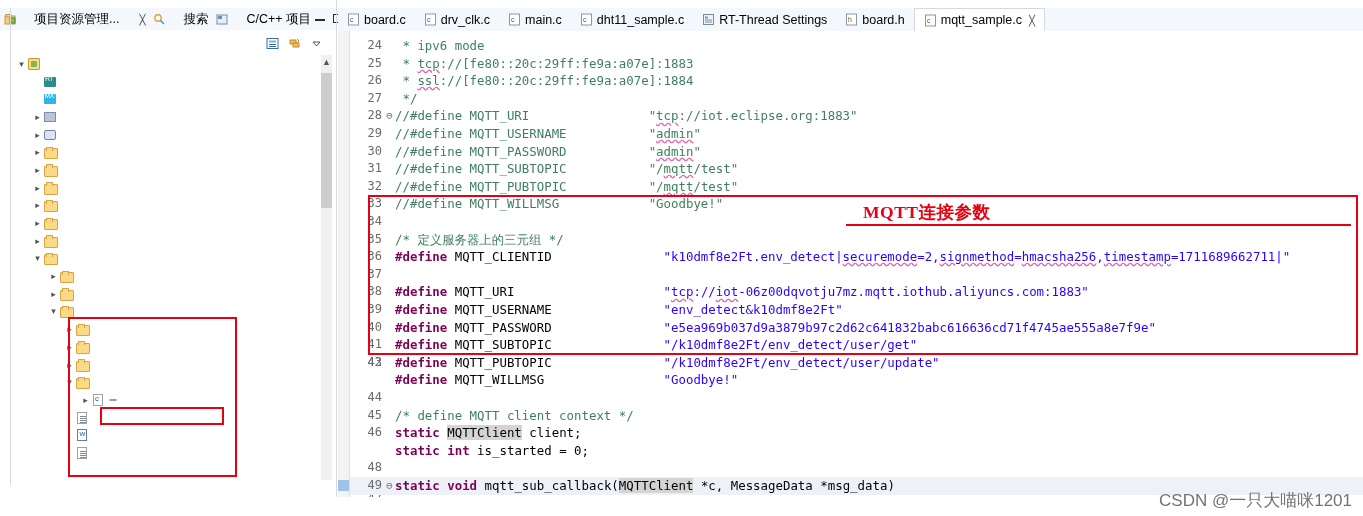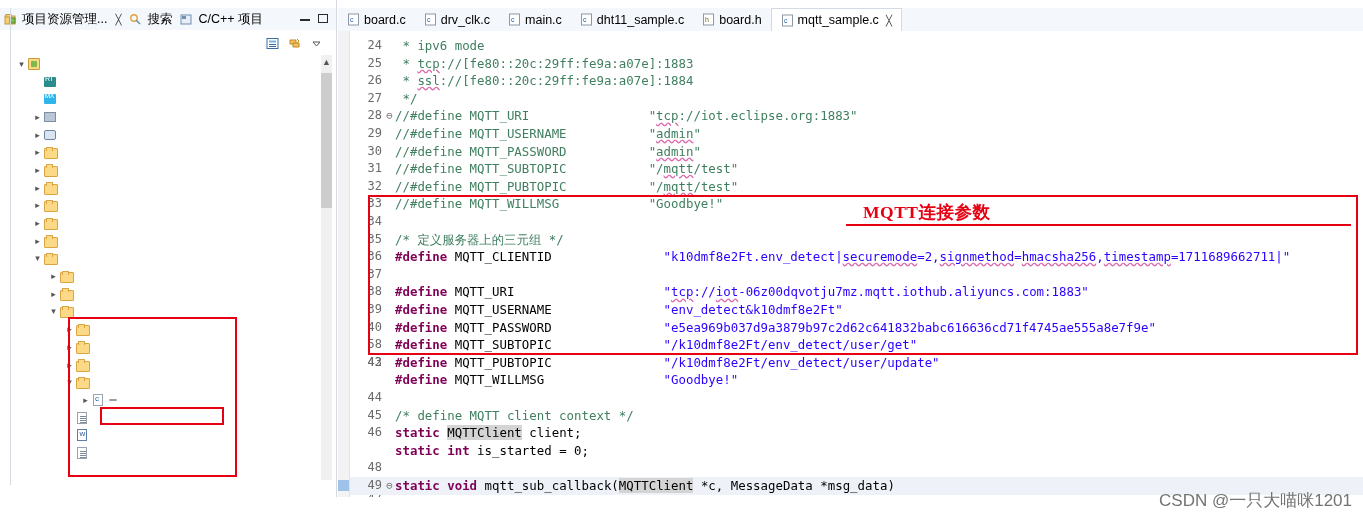--- a/index.html
+++ b/index.html
@@ -15,21 +15,21 @@
   
   #left-panel {
     position: absolute; left: 0; top: 0; width: 336px; height: 497px;
     background: #ffffff;
   }
   #left-tabbar {
     position: absolute; left: 0; top: 8px; width: 336px; height: 22px;
     display: flex; align-items: center; font-size: 12.5px; color: #000;
     background: #f4f7fb;
   }
-  .ltab { display: flex; align-items: center; gap: 5px; padding: 0 4px; white-space: nowrap; }
+  .ltab { display: flex; align-items: center; gap: 17px; padding: 0 4px; white-space: nowrap; }
   .ltab.active { font-weight: normal; }
   .close-x { font-size: 10px; color: #444; margin-left: 3px; }
   .minmax { margin-left: auto; display: flex; gap: 8px; padding-right: 8px; color: #333; font-size: 11px; }
   .minbtn { display:inline-block; width:10px; height:2px; background:#2b2b2b; margin-bottom:2px;}
   .maxbtn { display:inline-block; width:10px; height:9px; border:1.4px solid #2b2b2b;}
 
   #left-toolbar {
     position: absolute; left: 0; top: 32px; width: 336px; height: 22px;
     display: flex; justify-content: flex-end; align-items: center; gap: 7px;
     padding-right: 12px; background: #fff;
@@ -396,20 +396,29 @@
               <text x="3" y="8.5" font-size="7" fill="#1f5fa9" font-family="sans-serif">c</text>
             </svg></span>
           <span>main.c</span>
         </div>
         <div class="etab">
           <span class="tico"><svg width="13" height="13" viewBox="0 0 13 13">
               <rect x="1.5" y="1" width="10" height="11" fill="#fff" stroke="#8e98a4"></rect>
               <text x="3" y="8.5" font-size="7" fill="#1f5fa9" font-family="sans-serif">c</text>
             </svg></span>
           <span>dht11_sample.c</span>
+        </div>
+        <div class="etab">
+          <span class="tico"><svg width="13" height="13" viewBox="0 0 13 13">
+              <rect x="1.5" y="1.5" width="10" height="10" fill="#eef3f8" stroke="#7b8b9c"></rect>
+              <rect x="3" y="3.5" width="3" height="2" fill="#6f9fd0"></rect>
+              <line x1="3" y1="7" x2="10" y2="7" stroke="#7b8b9c"></line>
+              <line x1="3" y1="9" x2="10" y2="9" stroke="#7b8b9c"></line>
+            </svg></span>
+          <span>RT-Thread Settings</span>
         </div>
         <div class="etab">
           <span class="tico"><svg width="13" height="13" viewBox="0 0 13 13">
               <rect x="1.5" y="1" width="10" height="11" fill="#fff" stroke="#8e98a4"></rect>
               <text x="3" y="8.5" font-size="7" fill="#7a5c12" font-family="sans-serif">h</text>
             </svg></span>
           <span>board.h</span>
         </div>
         <div class="etab active">
           <span class="tico"><svg width="13" height="13" viewBox="0 0 13 13">
@@ -451,21 +460,21 @@
           <div class="cline lnum" style="top: 217.2px;">36</div>
           <div class="cline ctext" style="top: 217.2px;"><span class="pp">#define</span><span class="plain"> MQTT_CLIENTID           </span><span class="str">    "k10dmf8e2Ft.env_detect|</span><span class="str ul-spell">securemode</span><span class="str">=2,</span><span class="str ul-spell">signmethod</span><span class="str">=</span><span class="str ul-spell">hmacsha256</span><span class="str">,</span><span class="str ul-spell">timestamp</span><span class="str">=1711689662711|"</span></div>
           <div class="cline lnum" style="top: 234.8px;">37</div>
           <div class="cline ctext" style="top: 234.8px;"></div>
           <div class="cline lnum" style="top: 252.4px;">38</div>
           <div class="cline ctext" style="top: 252.4px;"><span class="pp">#define</span><span class="plain"> MQTT_URI                </span><span class="str">    "</span><span class="str ul-spell">tcp</span><span class="str">://</span><span class="str ul-spell">iot</span><span class="str">-06z00dqvotju7mz.mqtt.iothub.aliyuncs.com:1883"</span></div>
           <div class="cline lnum" style="top: 270px;">39</div>
           <div class="cline ctext" style="top: 270px;"><span class="pp">#define</span><span class="plain"> MQTT_USERNAME           </span><span class="str">    "env_detect&amp;k10dmf8e2Ft"</span></div>
           <div class="cline lnum" style="top: 287.6px;">40</div>
           <div class="cline ctext" style="top: 287.6px;"><span class="pp">#define</span><span class="plain"> MQTT_PASSWORD           </span><span class="str">    "e5ea969b037d9a3879b97c2d62c641832babc616636cd71f4745ae555a8e7f9e"</span></div>
-          <div class="cline lnum" style="top: 305.2px;">58</div>
+          <div class="cline lnum" style="top: 305.2px;">41</div>
           <div class="cline ctext" style="top: 305.2px;"><span class="pp">#define</span><span class="plain"> MQTT_SUBTOPIC           </span><span class="str">    "/k10dmf8e2Ft/env_detect/user/get"</span></div>
           <div class="cline lnum" style="top: 322.8px;">42</div>
           <div class="cline ctext" style="top: 322.8px;"><span class="pp">#define</span><span class="plain"> MQTT_PUBTOPIC           </span><span class="str">    "/k10dmf8e2Ft/env_detect/user/update"</span></div>
           <div class="cline lnum" style="top: 323px;">43</div>
           <div class="cline ctext" style="top: 340.4px;"><span class="pp">#define</span><span class="plain"> MQTT_WILLMSG            </span><span class="str">    "Goodbye!"</span></div>
           <div class="cline lnum" style="top: 358px;">44</div>
           <div class="cline ctext" style="top: 358px;"></div>
           <div class="cline lnum" style="top: 375.6px;">45</div>
           <div class="cline ctext" style="top: 375.6px;"><span class="cmt">/* define MQTT client context */</span></div>
           <div class="cline lnum" style="top: 393.2px;">46</div>

